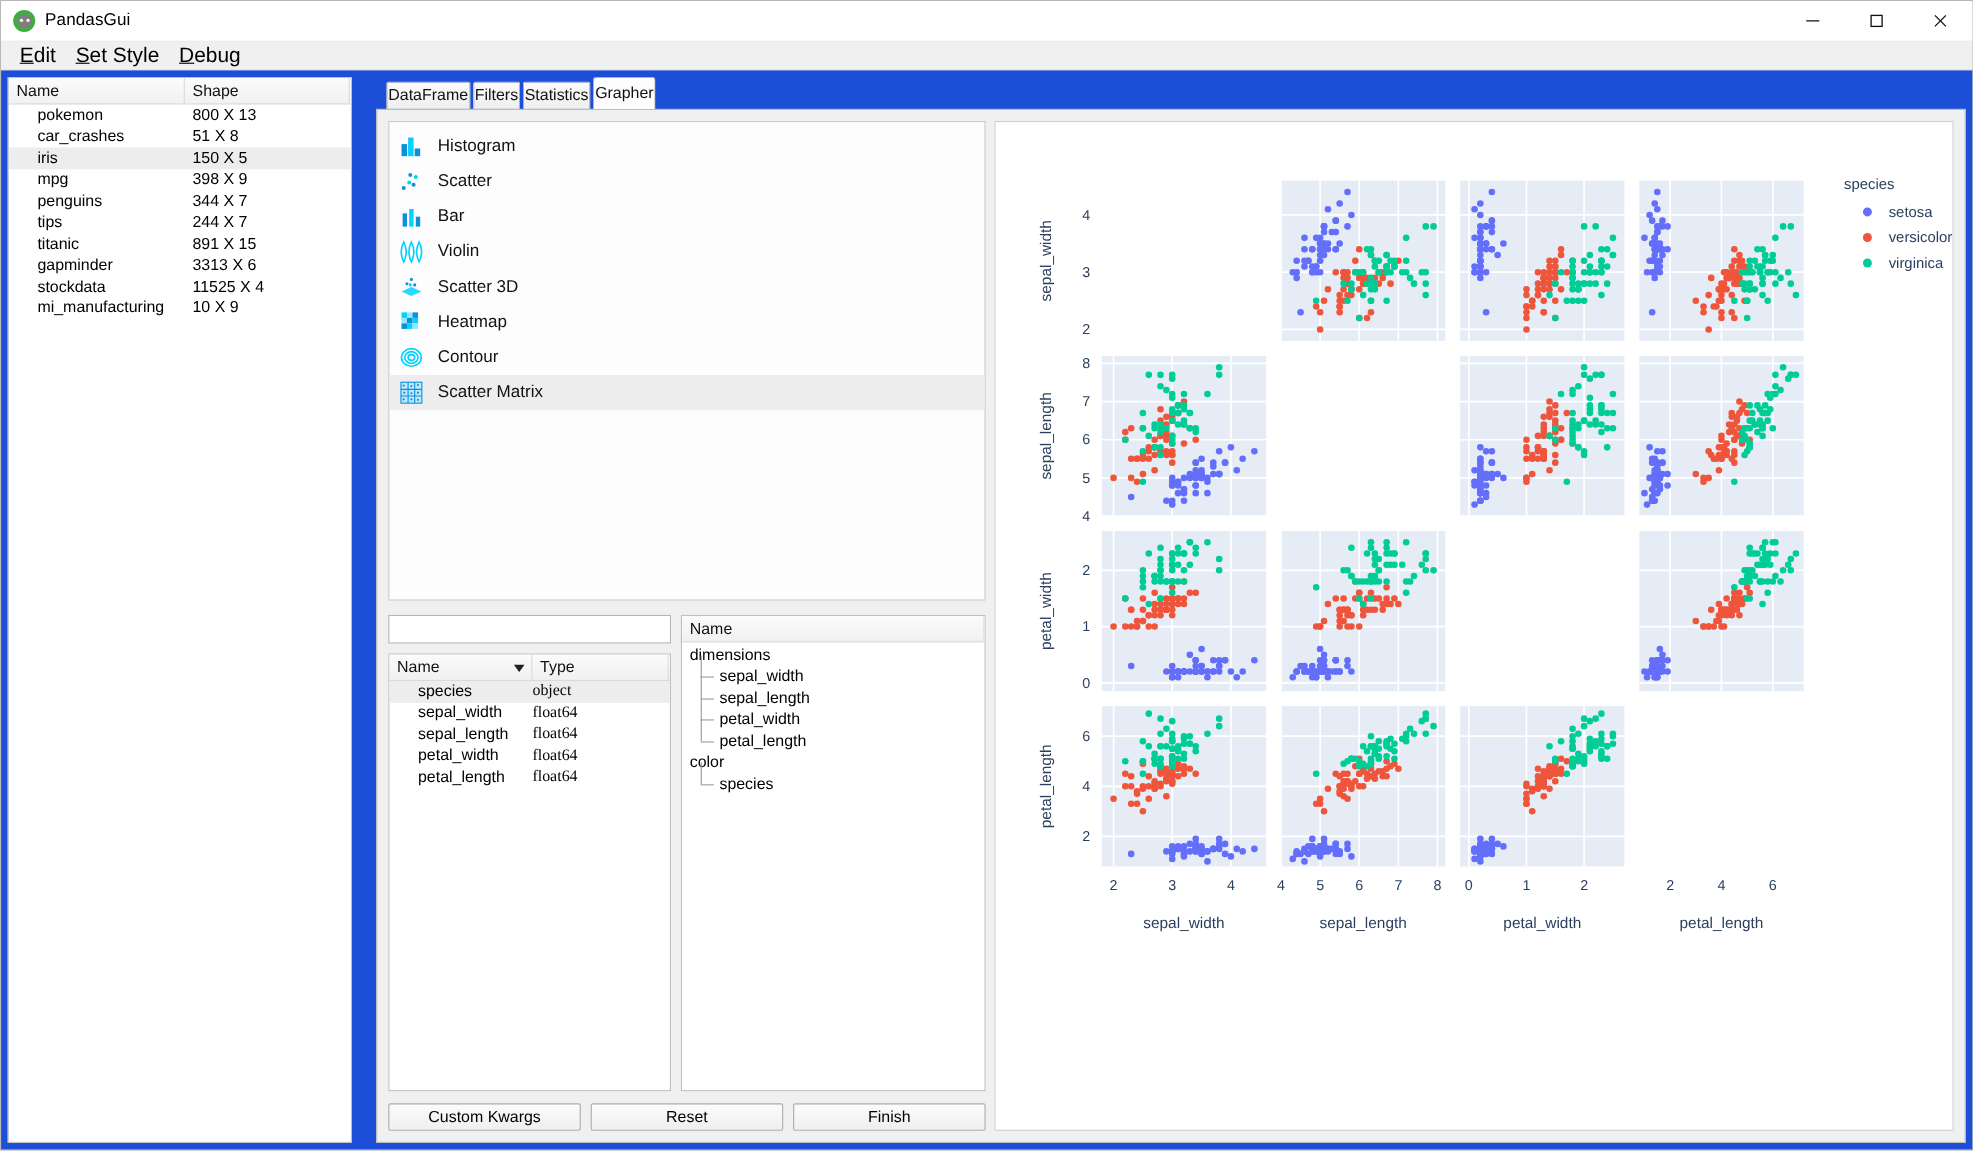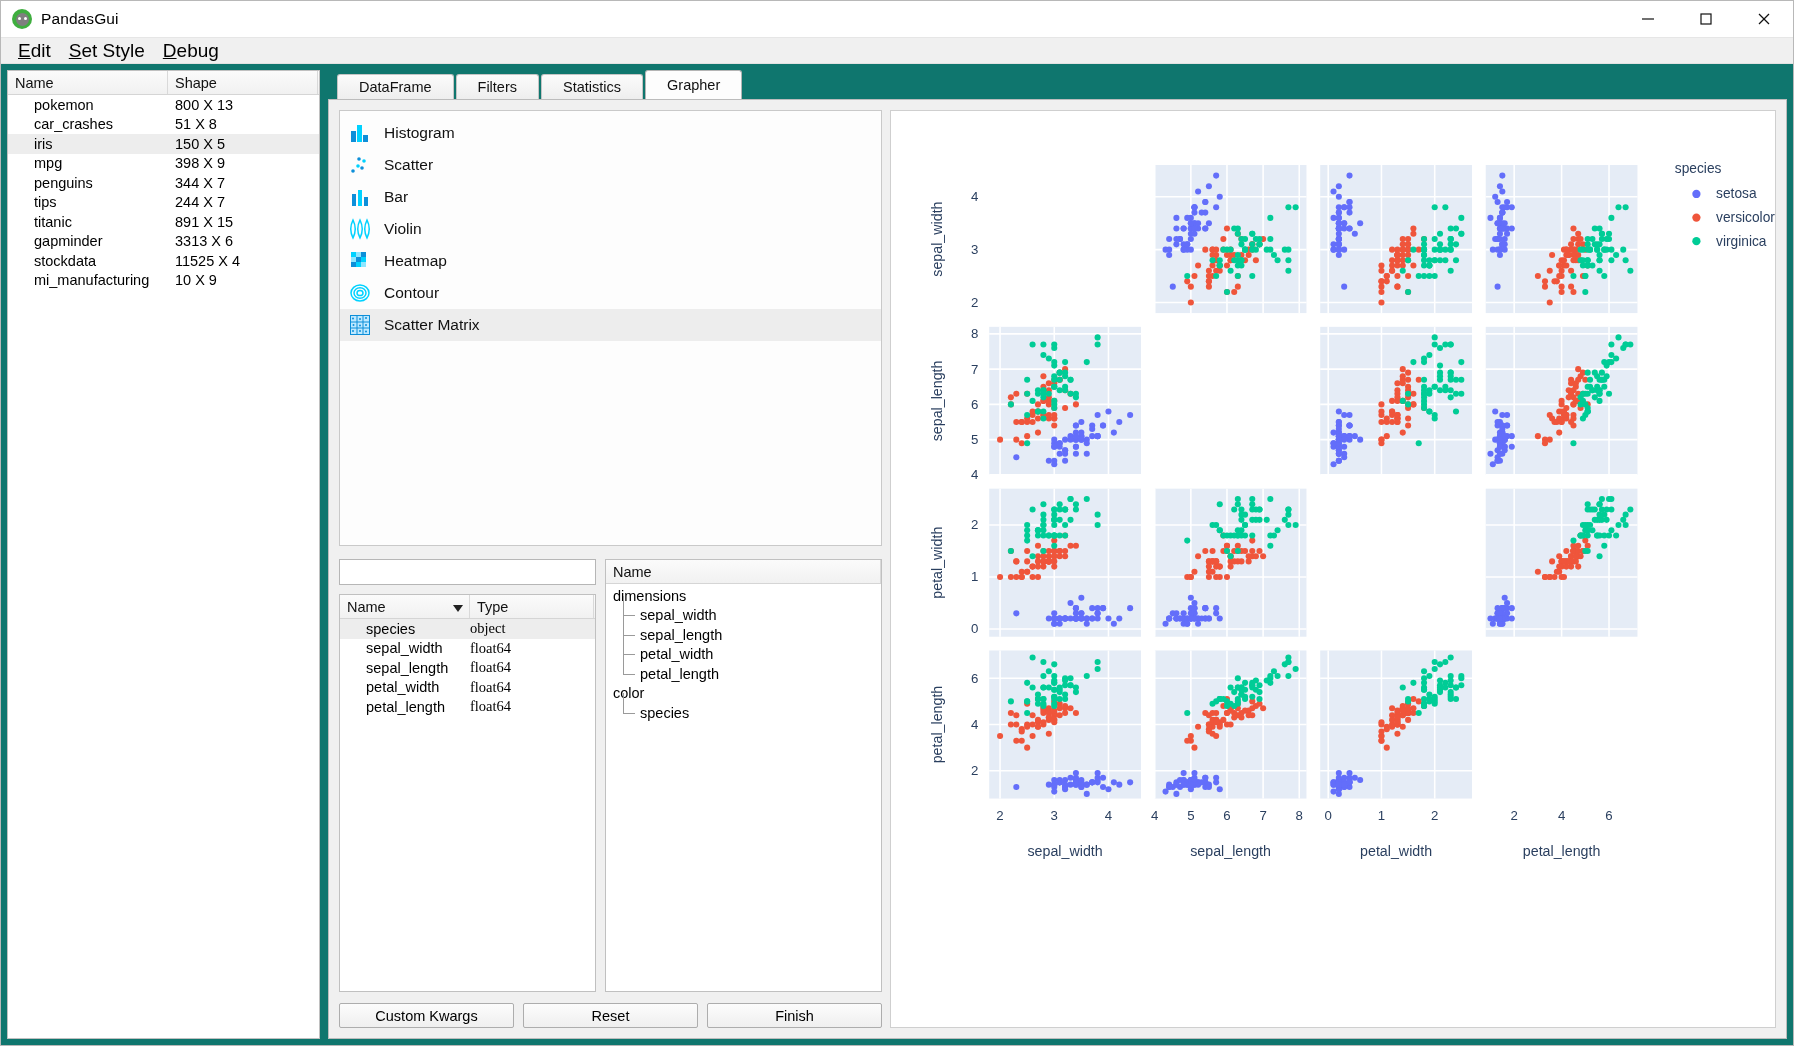--- a/index.html
+++ b/index.html
@@ -68,22 +68,22 @@
   .menu-item {
     font-size: 19px; color: #000;
     padding: 2px 9px;
     cursor: default;
   }
   .menu-item span.acc { text-decoration: underline; }
 
   
   #body-split {
     flex: 1 1 auto; display: flex; min-height: 0;
-    padding: 6px 6px 6px 6px; gap: 2px;
-    background: #0f766e;
+    padding: 6px 6px 6px 6px; gap: 16px;
+    background: #1d4ed8;
   }
 
   
   #dataset-panel {
     width: 313px; flex: 0 0 313px;
     background: #ffffff;
     border: 1px solid #c0c0c0;
     display: flex; flex-direction: column;
     overflow: hidden;
   }
@@ -114,21 +114,21 @@
   #main-panel {
     flex: 1 1 auto; margin-left: 6px;
     display: flex; flex-direction: column; min-width: 0;
   }
   #tab-strip {
     height: 29px; flex: 0 0 29px;
     display: flex; align-items: flex-end;
     padding-left: 9px; gap: 2px;
   }
   .tab {
-    height: 25px; padding: 0 21px;
+    height: 25px; padding: 0 1px;
     display: flex; align-items: center;
     font-size: 14.5px; color: #111;
     background: linear-gradient(to bottom,#fbfbfb,#eeeeee);
     border: 1px solid #c4c4c4; border-bottom: none;
     border-radius: 3px 3px 0 0;
     cursor: default;
   }
   .tab.active {
     background: #fdfdfd; height: 29px;
     border-color: #b4b4b4;
@@ -399,20 +399,32 @@
                 <span class="ptype-icon">
                   <svg width="22" height="22" viewBox="0 0 22 22">
                     <g fill="none" stroke="#00D2FF" stroke-width="1.5">
                       <path d="M4 2 C1 8 1 14 4 20 C7 14 7 8 4 2 Z"></path>
                       <path d="M11 2 C8 8 8 14 11 20 C14 14 14 8 11 2 Z"></path>
                       <path d="M18 2 C15 8 15 14 18 20 C21 14 21 8 18 2 Z"></path>
                     </g>
                   </svg>
                 </span>
                 <span>Violin</span>
+              </div>
+              <div class="ptype-row">
+                <span class="ptype-icon">
+                  <svg width="22" height="22" viewBox="0 0 22 22">
+                    <polygon points="11,11 20,15 11,19 2,15" fill="#00D2FF" opacity="0.85"></polygon>
+                    <circle cx="7" cy="8" r="1.4" fill="#0D8FD9"></circle>
+                    <circle cx="11" cy="4" r="1.4" fill="#0D8FD9"></circle>
+                    <circle cx="14" cy="9" r="1.4" fill="#0D8FD9"></circle>
+                    <circle cx="10" cy="9" r="1.4" fill="#00D2FF"></circle>
+                  </svg>
+                </span>
+                <span>Scatter 3D</span>
               </div>
               <div class="ptype-row">
                 <span class="ptype-icon">
                   <svg width="22" height="22" viewBox="0 0 22 22">
                     <rect x="2" y="2" width="5" height="5" fill="#00D2FF"></rect>
                     <rect x="7" y="2" width="5" height="5" fill="#8fe6ff"></rect>
                     <rect x="12" y="2" width="5" height="5" fill="#0D8FD9"></rect>
                     <rect x="2" y="7" width="5" height="5" fill="#8fe6ff"></rect>
                     <rect x="7" y="7" width="5" height="5" fill="#0D8FD9"></rect>
                     <rect x="12" y="7" width="5" height="5" fill="#00D2FF"></rect>

